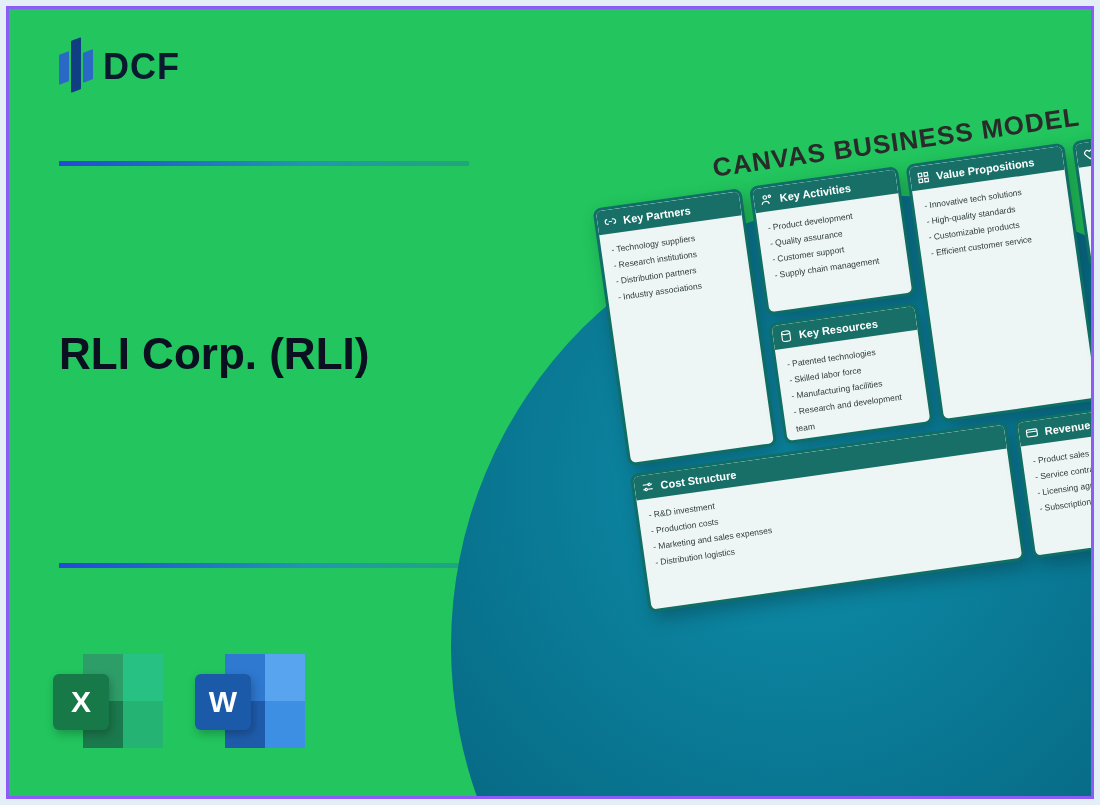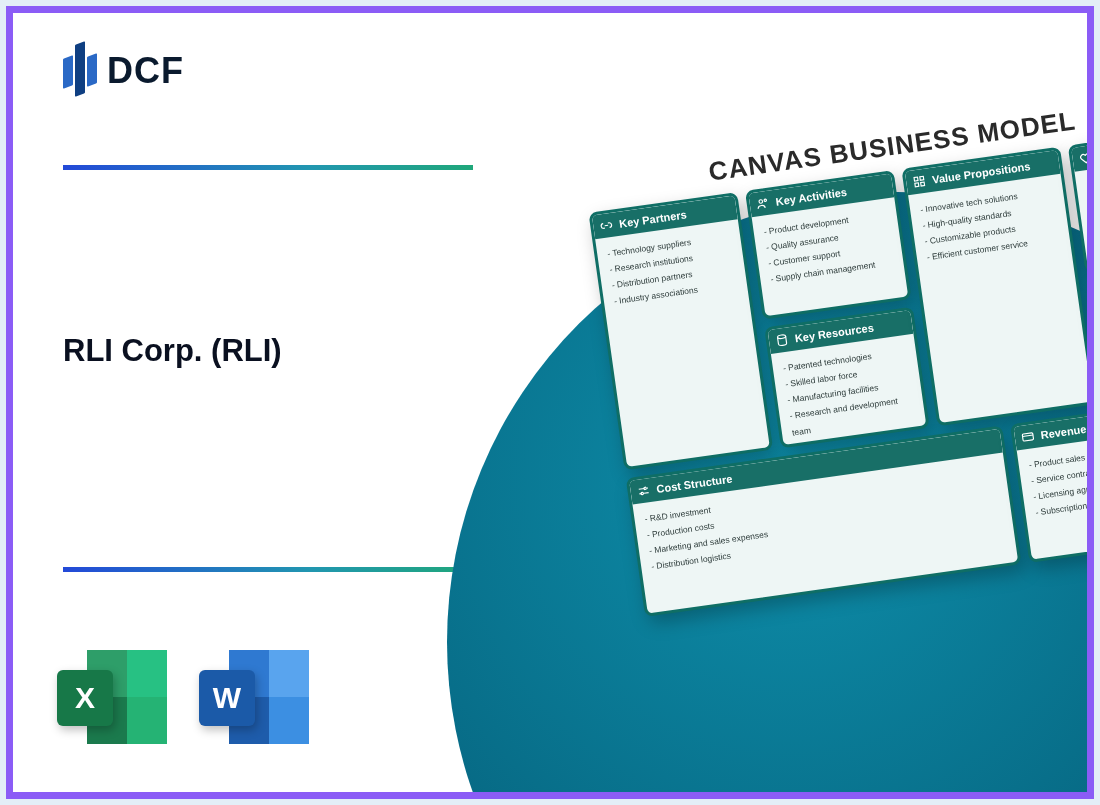--- a/index.html
+++ b/index.html
@@ -7,22 +7,22 @@
     width: 1100px;
     height: 805px;
     background: #e3eef7;
     font-family: Arial, Helvetica, sans-serif;
     position: relative;
     overflow: hidden;
   }
   .frame {
     position: absolute;
     inset: 6px;
-    border: 7px solid #8b5cf6;
-    background: #ffffff;
+    border: 3px solid #8b5cf6;
+    background: #22c55e;
     overflow: hidden;
   }
 
   
   .logo {
     position: absolute;
     top: 30px; left: 50px;
     display: flex; align-items: center; gap: 10px;
   }
   .logo-bars { position: relative; width: 34px; height: 56px; }
@@ -38,21 +38,21 @@
 
   .hr {
     position: absolute; left: 50px; width: 410px; height: 5px;
     background: linear-gradient(90deg, #2349d8 0%, #2196b0 60%, #1fa77a 100%);
   }
   .hr.top { top: 152px; }
   .hr.bottom { top: 554px; }
 
   .title {
     position: absolute; left: 50px; top: 320px;
-    font-size: 31px; font-weight: 800; color: #0a1020;
+    font-size: 44px; font-weight: 800; color: #0a1020;
   }
 
   .app-icons {
     position: absolute; left: 44px; bottom: 40px;
     display: flex; gap: 32px; align-items: center;
   }
   .app-icon { position: relative; width: 110px; height: 110px; }
   .app-tiles { position: absolute; right: 0; top: 8px; width: 80px; height: 94px; display:grid; grid-template-columns:1fr 1fr; grid-template-rows:1fr 1fr; }
   .excel .app-tiles div:nth-child(1){background:#2e9e69;}
   .excel .app-tiles div:nth-child(2){background:#27c183;}

